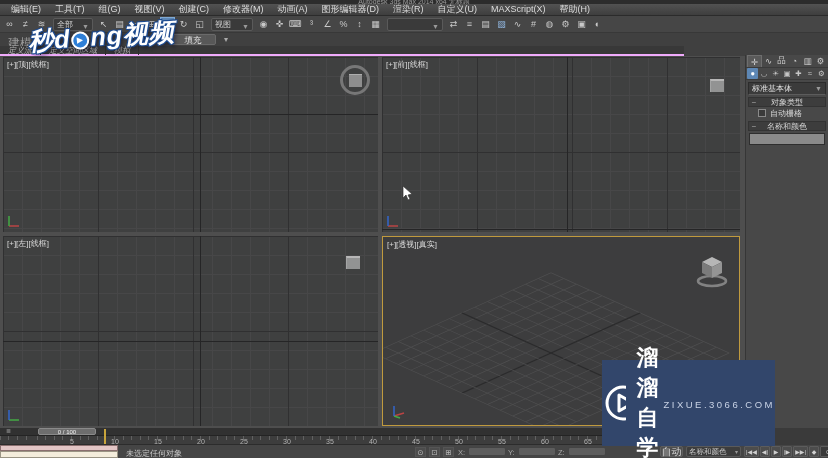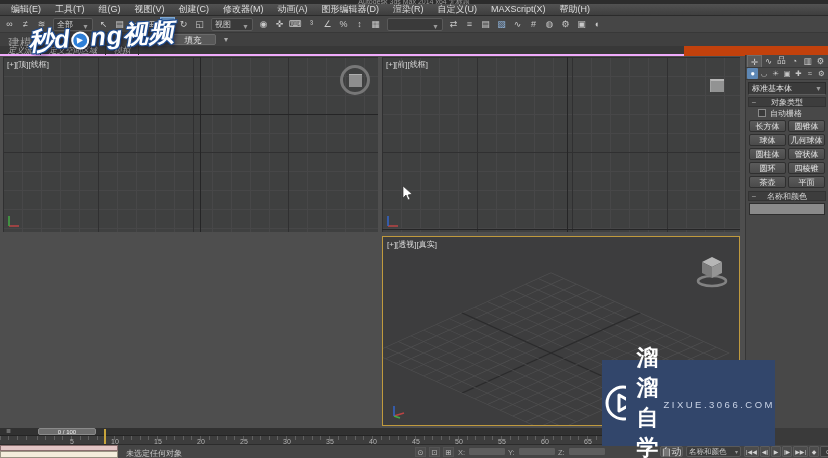--- a/index.html
+++ b/index.html
@@ -1,20 +1,20 @@
 <!DOCTYPE html>
 <html><head>
 <meta charset="utf-8">
 <style>
   * { box-sizing: border-box; margin: 0; padding: 0; }
   html,body { background:#222; }
   .app {
     position: relative; width: 828px; height: 458px; overflow: hidden;
     font-family: "Liberation Sans", "DejaVu Sans", sans-serif;
-    background: #c2410c; color: #ddd; font-size: 9px; cursor: default;
+    background: #404040; color: #ddd; font-size: 9px; cursor: default;
   }
   
   .titlebar { position:absolute; left:0; top:0; width:828px; height:4px; background:#2c2c2c;
     color:#9a9a9a; font-size:7px; line-height:3px; text-align:center; overflow:hidden; }
   .menubar { position:absolute; left:0; top:4px; width:828px; height:12px;
     background:linear-gradient(#525252,#3e3e3e); border-bottom:1px solid #2b2b2b;
     display:flex; align-items:center; padding-left:4px; }
   .menu-item { padding:0 7px; font-size:9px; color:#dcdcdc; line-height:11px; white-space:nowrap; }
   .toolbar { position:absolute; left:0; top:16px; width:828px; height:17px; background:#464646;
     border-bottom:1px solid #383838; display:flex; align-items:center; padding-left:2px; overflow:hidden; }
@@ -215,20 +215,30 @@
       <div class="axis-v" style="left:185px"></div>
       <div class="axis-h" style="top:172px"></div>
       <div class="vp-label">[+][前][线框]</div>
       <div class="vc-cube" style="right:16px; top:22px;"></div>
       <svg class="tripod" width="14" height="14">
         <line x1="2" y1="12" x2="12" y2="12" stroke="#b44" stroke-width="1.5"></line>
         <line x1="2" y1="12" x2="2" y2="2" stroke="#36c" stroke-width="1.5"></line>
       </svg>
     </div>
 
+    <div class="vp vp-bl">
+      <div class="axis-v" style="left:197px"></div>
+      <div class="axis-h" style="top:105px"></div>
+      <div class="vp-label">[+][左][线框]</div>
+      <div class="vc-cube" style="right:18px; top:20px;"></div>
+      <svg class="tripod" width="14" height="14">
+        <line x1="2" y1="12" x2="12" y2="12" stroke="#4a4" stroke-width="1.5"></line>
+        <line x1="2" y1="12" x2="2" y2="2" stroke="#36c" stroke-width="1.5"></line>
+      </svg>
+    </div>
 
     <div class="vp vp-br">
       <svg class="pgrid" width="356" height="188" id="pgrid">
           <g transform="translate(168,116) scale(1,0.45) rotate(45)">
             <line x1="-126" y1="-126" x2="-126" y2="126" stroke="#4e4e4f" stroke-width="1.2"></line>
             <line x1="-126" y1="-126" x2="126" y2="-126" stroke="#4e4e4f" stroke-width="1.2"></line>
             <line x1="-108" y1="-126" x2="-108" y2="126" stroke="#4e4e4f" stroke-width="1.2"></line>
             <line x1="-126" y1="-108" x2="126" y2="-108" stroke="#4e4e4f" stroke-width="1.2"></line>
             <line x1="-90" y1="-126" x2="-90" y2="126" stroke="#4e4e4f" stroke-width="1.2"></line>
             <line x1="-126" y1="-90" x2="126" y2="-90" stroke="#4e4e4f" stroke-width="1.2"></line>
@@ -296,32 +306,20 @@
         <span class="car">▼</span>
     </div>
     <div class="rollout">
       <span class="minus">−</span>
       <span class="rtitle">对象类型</span>
     </div>
     <div class="autogrid">
       <span class="cb"></span>
       <span>自动栅格</span>
     </div>
-    <div class="prim-grid" id="primgrid">
-        <div class="prim-btn">长方体</div>
-        <div class="prim-btn">圆锥体</div>
-        <div class="prim-btn">球体</div>
-        <div class="prim-btn">几何球体</div>
-        <div class="prim-btn">圆柱体</div>
-        <div class="prim-btn">管状体</div>
-        <div class="prim-btn">圆环</div>
-        <div class="prim-btn">四棱锥</div>
-        <div class="prim-btn">茶壶</div>
-        <div class="prim-btn">平面</div>
-      </div>
     <div class="rollout">
       <span class="minus">−</span>
       <span class="rtitle">名称和颜色</span>
     </div>
     <div class="name-field"></div>
   </div>
 
   <div class="trackbar">
     <div class="tb-left-icon">≣</div>
     <div class="time-slider">0 / 100</div>

